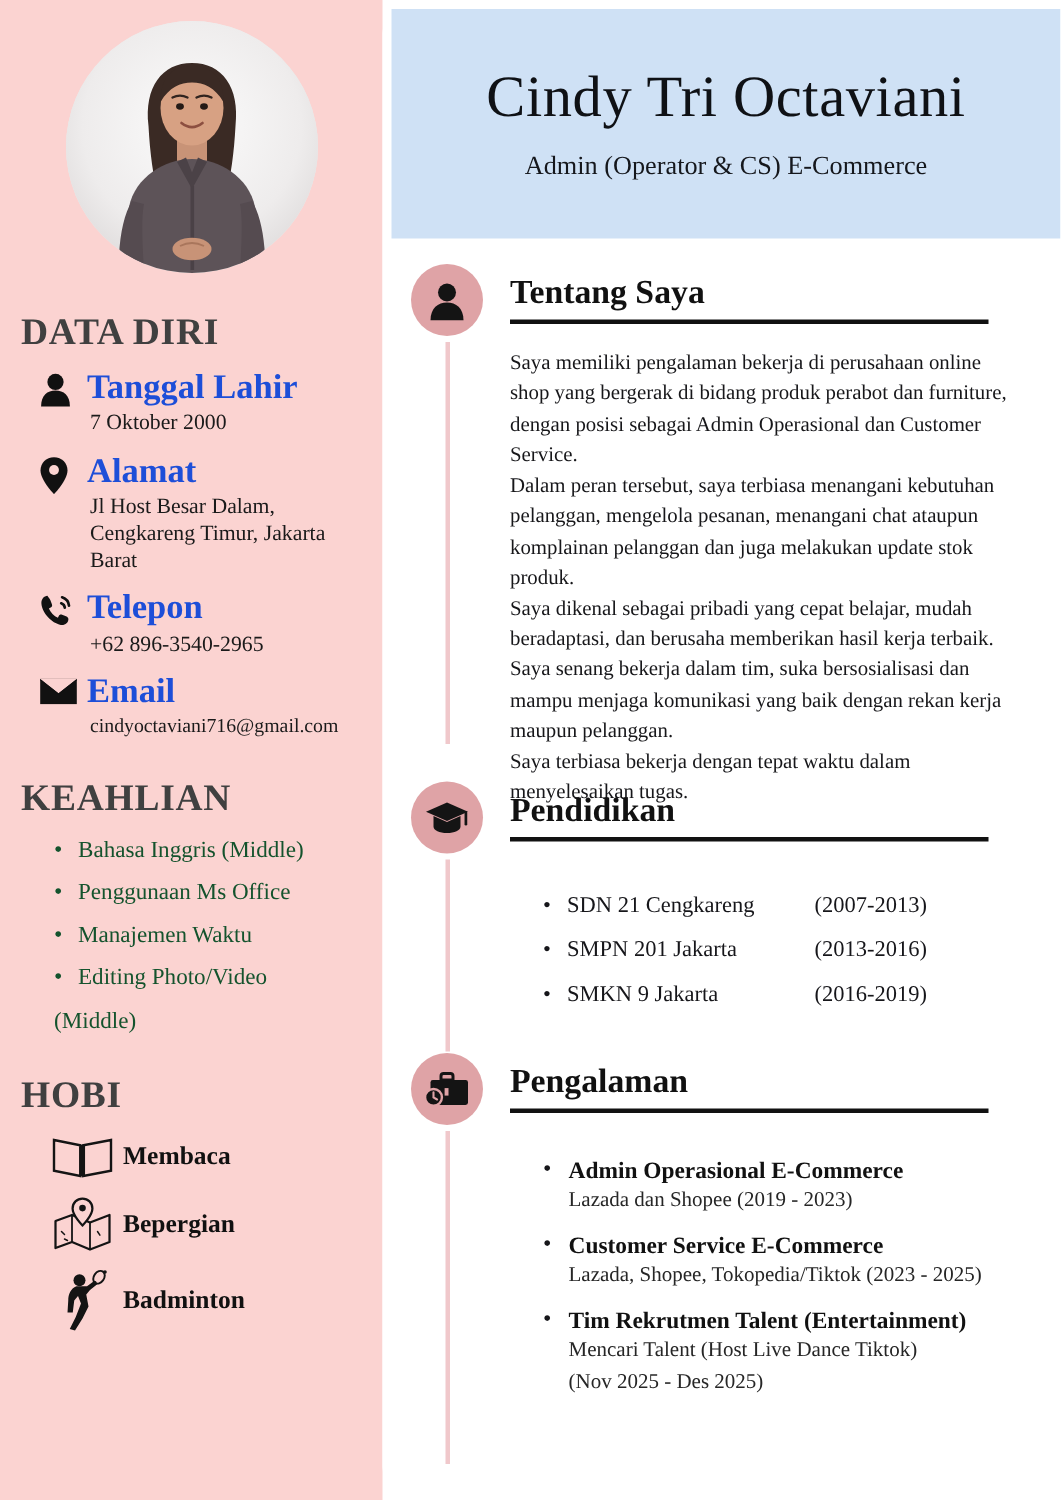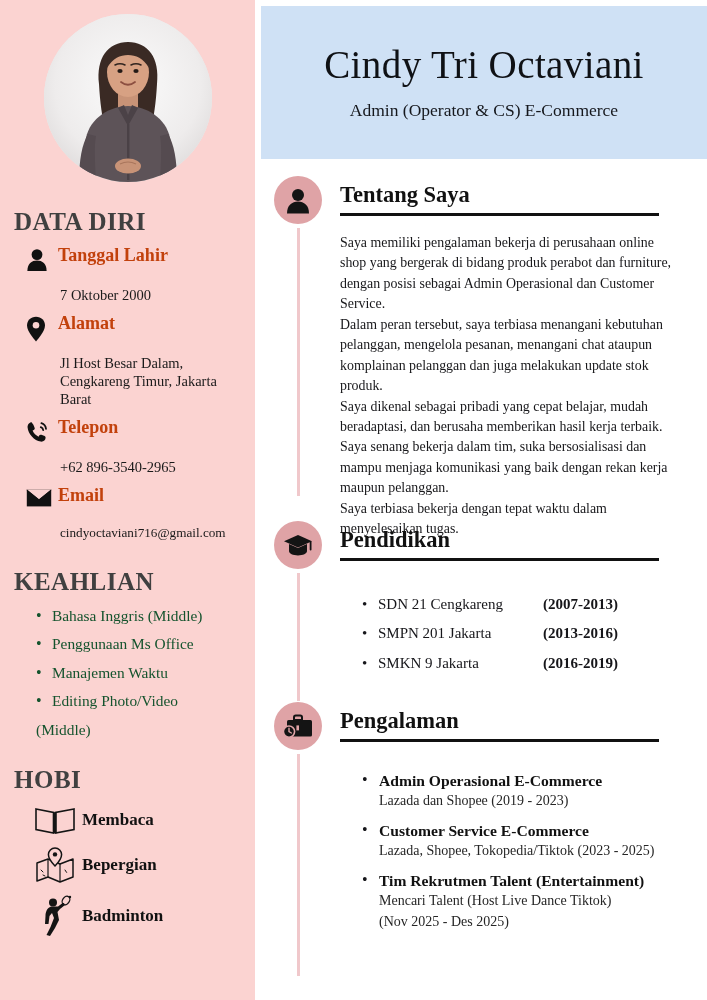--- a/index.html
+++ b/index.html
@@ -29,22 +29,22 @@
   .side-title {
     font-size:25px; font-weight:bold; letter-spacing:.5px;
     text-align:left; color:#404040; margin:12px 0 6px 0;
   }
   #data-diri-title { margin-top:208px; }
 
   .contact-row { display:flex; align-items:flex-start; margin-top:9px; padding-left:12px; }
   .contact-ico { width:32px; flex:0 0 32px; padding-top:3px; }
   .contact-ico svg { display:block; }
   .contact-body { flex:1; }
-  .contact-label { font-size:18px; font-weight:bold; line-height:1.15; color:#c2410c; }
-  .contact-value { font-size:14.5px; line-height:1.25; color:#1a1a1a; margin-top:20px; padding-left:2px; }
+  .contact-label { font-size:23px; font-weight:bold; line-height:1.15; color:#1d4ed8; }
+  .contact-value { font-size:14.5px; line-height:1.25; color:#1a1a1a; margin-top:2px; padding-left:2px; }
   .contact-value.small { font-size:13.2px; }
 
   .side-title.gap1 { margin-top:26px; }
   .skills { list-style:none; margin-top:4px; padding-left:22px; }
   .skills li {
     font-size:15.4px; line-height:1.85; position:relative; padding-left:16px; color:#14532d;
   }
   .skills li::before {
     content:"\2022"; position:absolute; left:0; top:-1px; font-size:16px;
   }
@@ -92,21 +92,21 @@
   #tl-experience { height:222px; }
 
   .sec-body { margin-left:80px; padding-right:14px; padding-top:9px; }
 
   .about-p { font-size:13.9px; line-height:1.47; color:#17171a; }
 
   .edu-list { list-style:none; margin-top:12px; padding-left:22px; }
   .edu-list li { display:flex; font-size:15px; line-height:1.95; position:relative; padding-left:16px; }
   .edu-list li::before { content:"\2022"; position:absolute; left:0; }
   .edu-school { width:165px; flex:0 0 165px; }
-  .edu-years { font-weight:bold; }
+  .edu-years { font-weight:normal; }
 
   .exp-list { list-style:none; margin-top:12px; padding-left:22px; }
   .exp-list li { position:relative; padding-left:17px; margin-bottom:9px; }
   .exp-list li::before { content:"\2022"; position:absolute; left:0; top:0px; font-size:16px; }
   .exp-role { font-size:15.6px; font-weight:bold; color:#111; line-height:1.25; }
   .exp-meta { font-size:14px; color:#262626; line-height:1.45; margin-top:1px; }
   .exp-meta.justify { text-align:justify; }
 </style>
 </head>
 <body>

